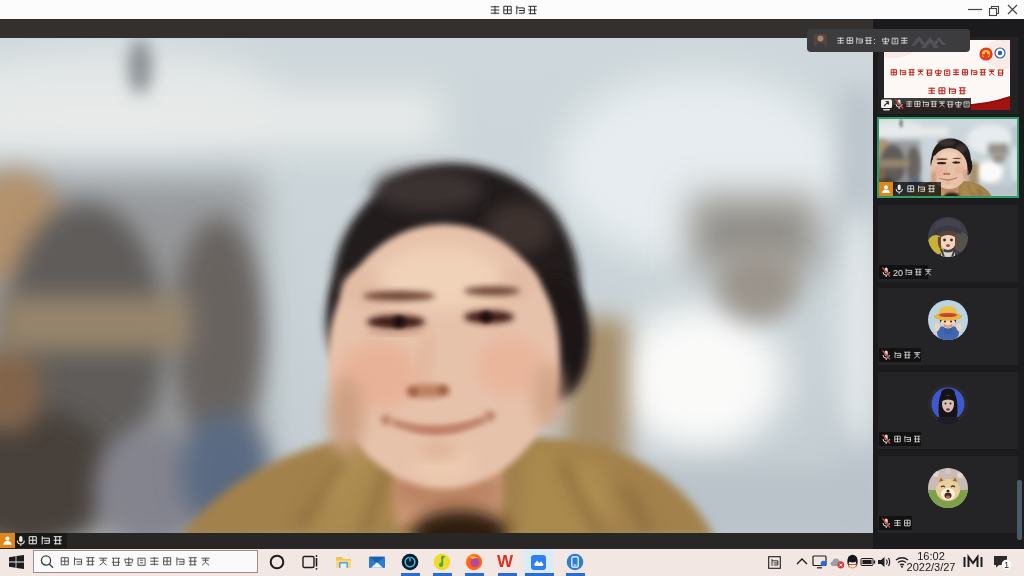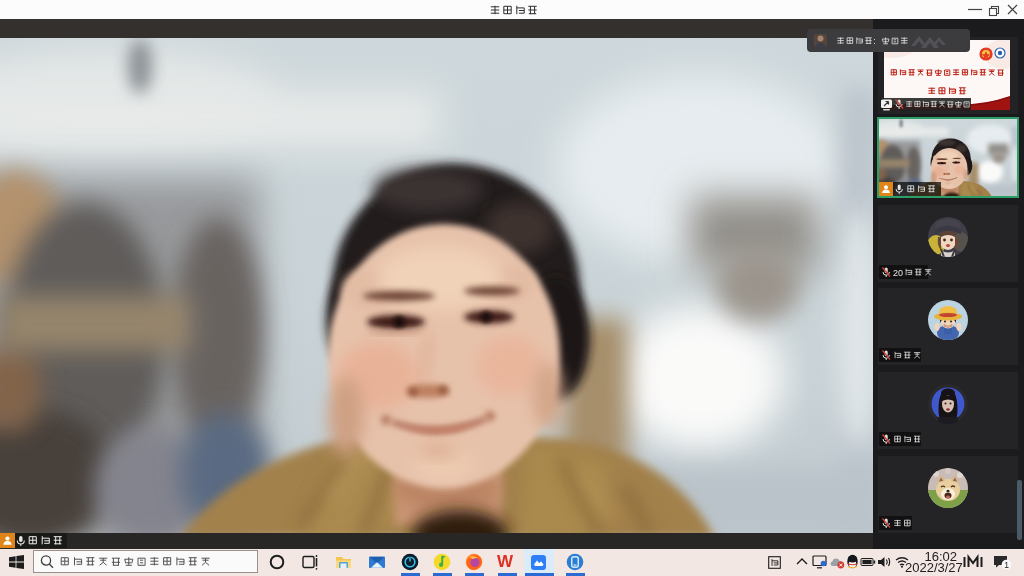--- a/index.html
+++ b/index.html
@@ -418,21 +418,21 @@
       <rect x="2.4" y="3.9" width="9.2" height="4.2" fill="#1d1d1d"></rect>
     </svg>
     <svg style="position:absolute;left:877px;top:555px" width="16" height="14" viewBox="0 0 16 14">
       <path d="M1,5 L4,5 L7.5,2 L7.5,12 L4,9 L1,9 Z" fill="#1d1d1d"></path>
 <path d="M9.5,4.5 Q11,7 9.5,9.5 M11.5,3 Q13.8,7 11.5,11" stroke="#1d1d1d" stroke-width="1.2" fill="none"></path>
     </svg>
     <svg style="position:absolute;left:894px;top:555px" width="16" height="13" viewBox="0 0 16 13">
       <path d="M2,5 Q8,0.5 14,5 M4,7.5 Q8,4.5 12,7.5 M6,10 Q8,8.5 10,10" stroke="#1d1d1d" stroke-width="1.3" fill="none"></path>
       <circle cx="8" cy="11.8" r="1" fill="#1d1d1d"></circle>
     </svg>
-    <div class="abs" style="left:905px;top:551px;width:52px;height:22px;font-size:13px;color:#202020;text-align:right;line-height:11px">16:02<br>2022/3/27</div>
+    <div class="abs" style="left:905px;top:551px;width:52px;height:22px;font-size:11px;color:#202020;text-align:center;line-height:11px">16:02<br>2022/3/27</div>
     <svg style="position:absolute;left:963px;top:554px" width="24" height="16" viewBox="0 0 24 16">
       <path d="M1.5,3 L1.5,13" stroke="#1d1d1d" stroke-width="2"></path>
 <path d="M5.5,13 L5.5,3 L10,9 L14.5,3 L14.5,13" stroke="#1d1d1d" stroke-width="2" fill="none"></path>
 <path d="M18.5,3 L18.5,13" stroke="#1d1d1d" stroke-width="2"></path>
     </svg>
     <svg style="position:absolute;left:993px;top:554px" width="20" height="17" viewBox="0 0 20 17">
       <path d="M1,2 L14,2 L14,11 L6,11 L3,13.5 L3,11 L1,11 Z" fill="#2a2a2a"></path>
 <circle cx="13.5" cy="10.5" r="4.8" fill="#fbfafa"></circle>
       <text x="11.2" y="13.6" font-size="8.5" fill="#1a1a1a" font-family="Liberation Sans, sans-serif">1</text>
     </svg>

